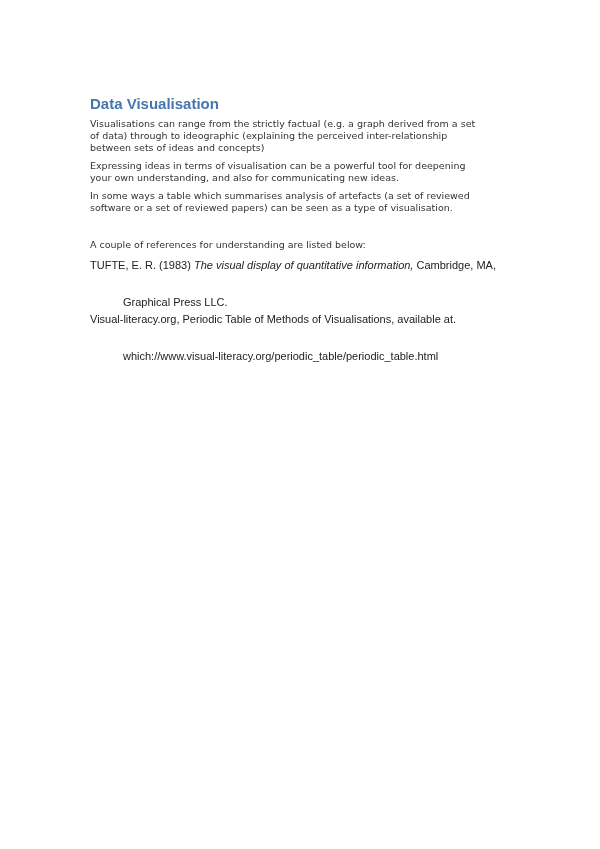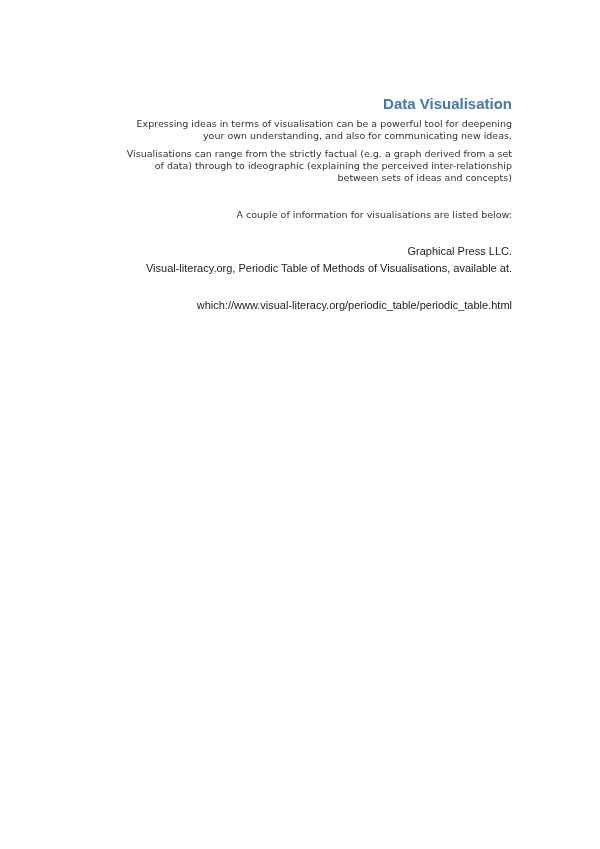--- a/index.html
+++ b/index.html
@@ -12,21 +12,20 @@
     height: 849px;
     overflow: hidden;
     position: relative;
   }
   .page {
     box-sizing: border-box;
     width: 600px;
     height: 696px;
     background: #ffffff;
     padding: 95px 88px 0 90px;
-    text-align: right;
   }
   .doc-heading {
     font-family: "Liberation Sans", sans-serif;
     font-weight: bold;
     font-size: 15px;
     line-height: 18px;
     color: #4576ad;
     margin: 0 0 5px 0;
     white-space: nowrap;
   }
@@ -72,39 +71,46 @@
   }
 </style>
 </head>
 <body>
 
 <div class="page">
 
   <h1 class="doc-heading">Data Visualisation</h1>
 
   <p class="body-para">
+    <span class="line">Visualisations can range from the strictly factual (e.g. a graph derived from a set</span>
+    <span class="line">of data) through to ideographic (explaining the perceived inter-relationship</span>
+    <span class="line">between sets of ideas and concepts)</span>
+  </p>
+
+  <p class="body-para">
     <span class="line">Expressing ideas in terms of visualisation can be a powerful tool for deepening</span>
     <span class="line">your own understanding, and also for communicating new ideas.</span>
   </p>
 
   <p class="body-para">
-    <span class="line">Visualisations can range from the strictly factual (e.g. a graph derived from a set</span>
-    <span class="line">of data) through to ideographic (explaining the perceived inter-relationship</span>
-    <span class="line">between sets of ideas and concepts)</span>
+    <span class="line">In some ways a table which summarises analysis of artefacts (a set of reviewed</span>
+    <span class="line">software or a set of reviewed papers) can be seen as a type of visualisation.</span>
   </p>
-
 
   <p class="body-para">
   </p>
 
-  <p class="refs-intro">A couple of information for visualisations are listed below:</p>
+  <p class="refs-intro">A couple of references for understanding are listed below:</p>
 
   <div class="refs">
 
     <div class="ref-item">
+      <span class="ref-line">
+        <span>TUFTE, E. R. (1983) </span><span class="ref-title-italic">The visual display of quantitative information,</span><span> Cambridge, MA,</span>
+      </span>
       <span class="ref-line indent">Graphical Press LLC.</span>
     </div>
 
     <div class="ref-item">
       <span class="ref-line">Visual-literacy.org, Periodic Table of Methods of Visualisations, available at.</span>
       <span class="ref-line indent">which://www.visual-literacy.org/periodic_table/periodic_table.html</span>
     </div>
 
   </div>
 

